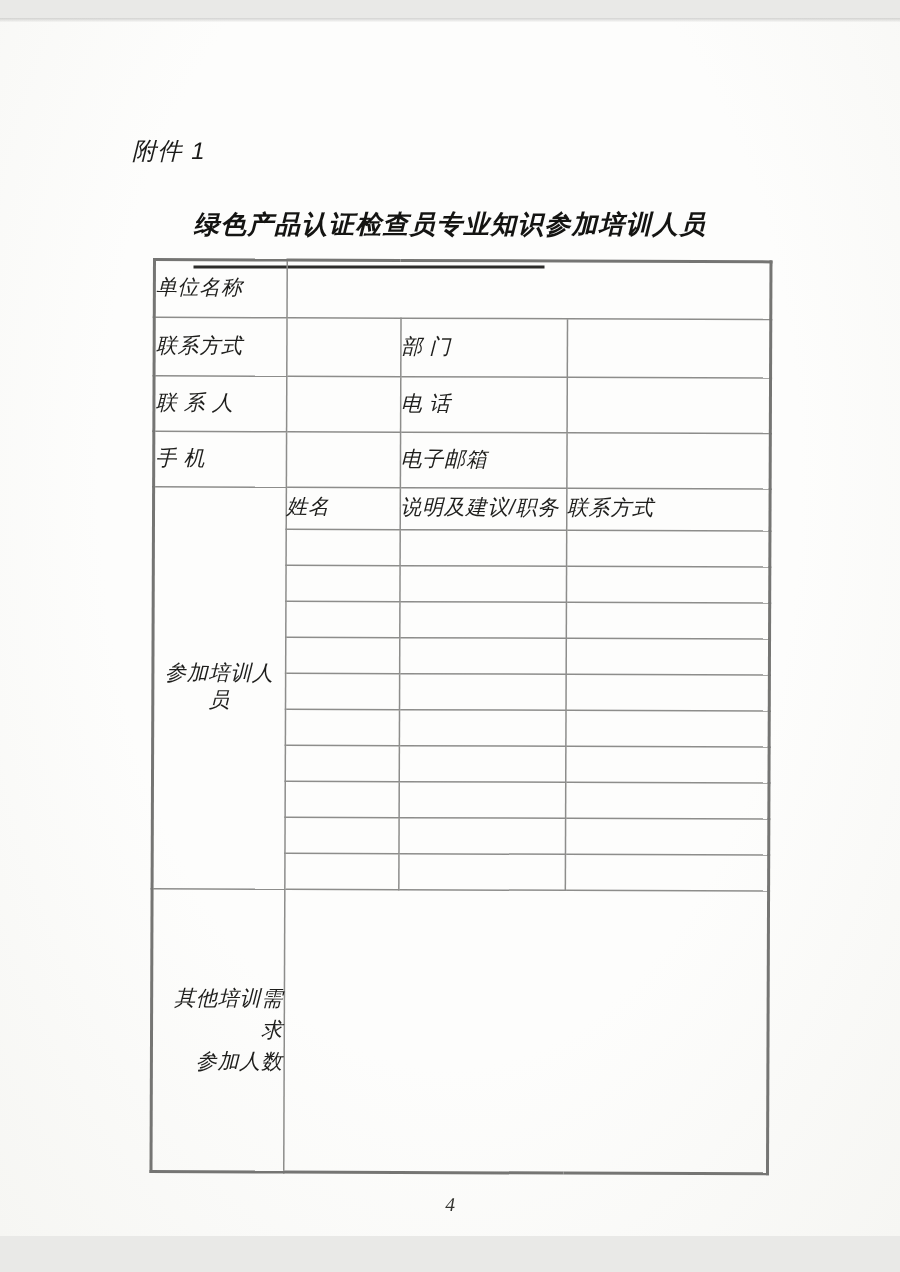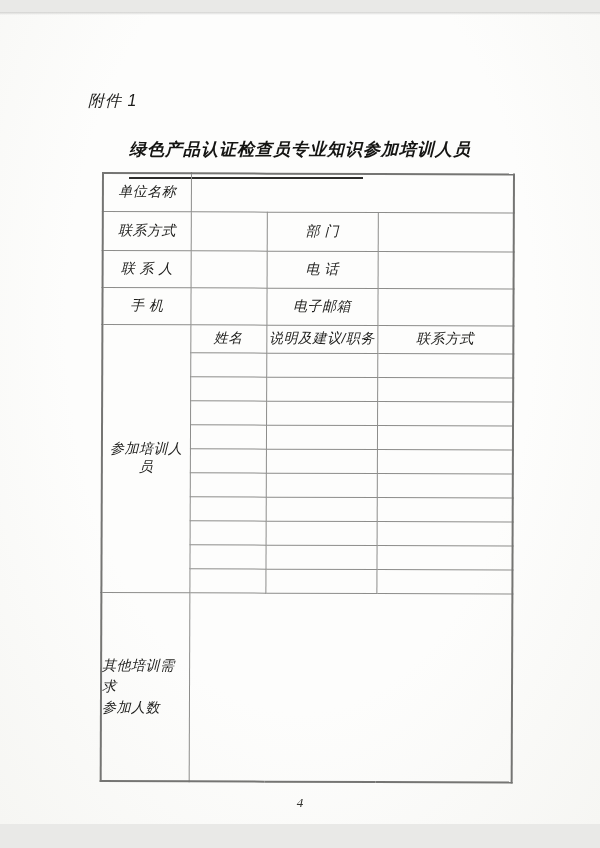--- a/index.html
+++ b/index.html
@@ -36,30 +36,30 @@
     position:absolute; left:102px; top:160px;
     width:411px; table-layout:fixed; border-collapse:collapse;
     border:2px solid #757573;
     transform:rotate(0.22deg); transform-origin:0 0;
   }
   table.form-table td {
     border:1px solid #8d8d8b;
     padding:0; vertical-align:middle;
     font-size:14px; color:#1e1e1c;
   }
-  td.lbl { text-align:center; letter-spacing:0.5px; font-weight:500; }
+  td.lbl { letter-spacing:0.5px; font-weight:500; }
   tr.r-unit    { height:38px; }
   tr.r-count   { height:39px; }
   tr.r-contact { height:37px; }
   tr.r-mobile  { height:37px; }
   tr.r-subheader { height:28px; }
   tr.trainee-row { height:24px; }
   tr.r-other   { height:189px; }
   td.trainees-cell { text-align:center; letter-spacing:0.5px; font-weight:500; }
-  td.other-cell { text-align:left; }
+  td.other-cell { text-align:right; }
   td.other-cell .line { line-height:21px; letter-spacing:0.5px; font-weight:500; }
   .page-number {
     position:absolute; left:0; right:0; top:783px;
     text-align:center;
     font-family:"Liberation Serif", serif;
     font-size:13px; color:#33332f;
   }
 </style>
 </head>
 <body>

